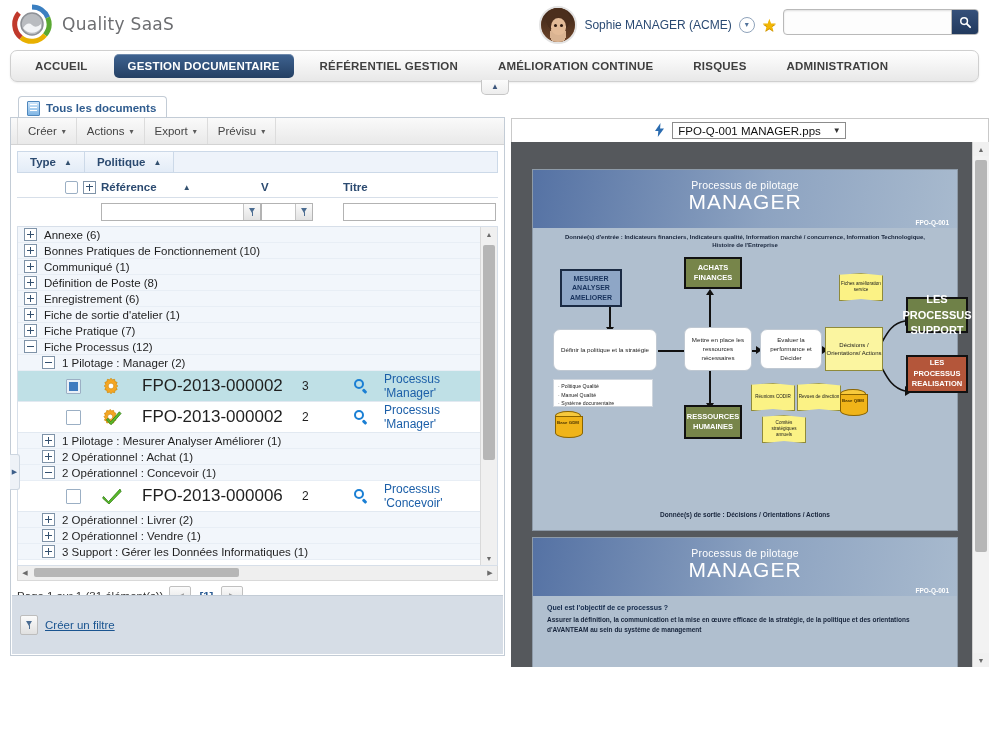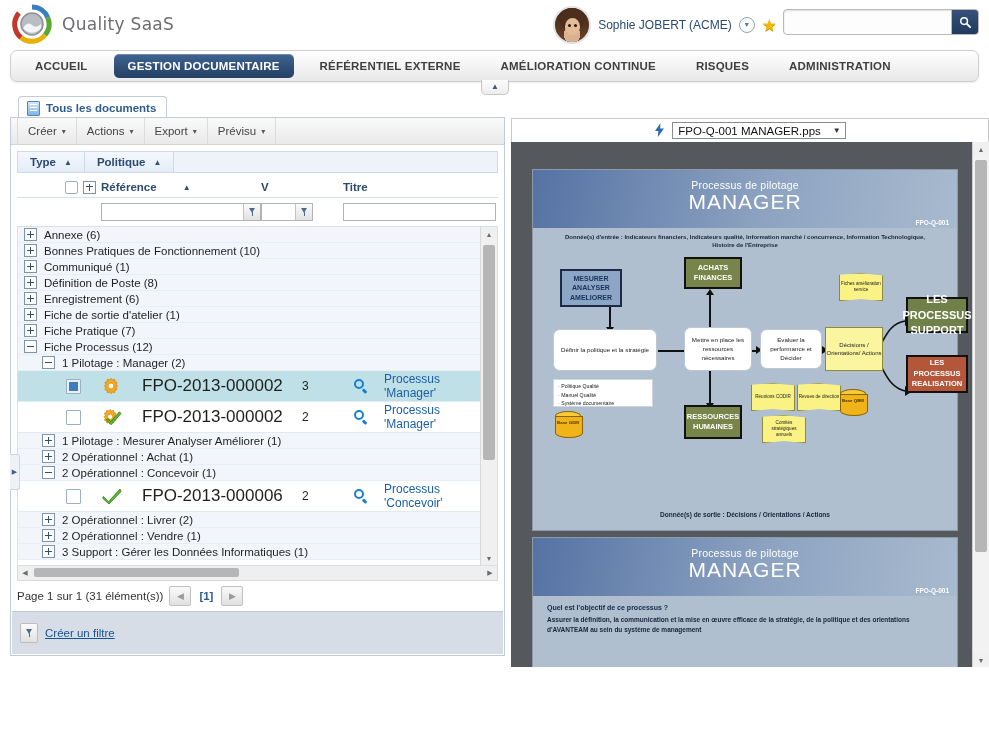--- a/index.html
+++ b/index.html
@@ -139,21 +139,21 @@
   .hs-arrow{position:absolute;top:0;bottom:0;width:14px;display:flex;align-items:center;justify-content:center;font-size:7px;color:#6b6b6b;}
   .hs-arrow.left{left:0;} .hs-arrow.right{right:0;}
   .hs-thumb{position:absolute;left:16px;top:2px;height:9px;width:205px;background:#b6b6b6;border-radius:2px;}
 
   .pager{margin:0 6px;height:30px;display:flex;align-items:center;gap:6px;font-size:11.5px;color:#333;}
   .pg-btn{width:20px;height:18px;background:linear-gradient(#fbfbfb,#e0e0e0);border:1px solid #c0c0c0;
     display:flex;align-items:center;justify-content:center;font-size:9px;color:#9a9a9a;cursor:pointer;border-radius:2px;}
   .pg-cur{font-weight:bold;color:#2b5c94;padding:0 2px;cursor:pointer;}
 
   .footer-filter{position:absolute;left:1px;right:1px;bottom:1px;height:26px;background:#d6dde6;
-    border-top:1px solid #c3ccd6;display:flex;align-items:center;gap:7px;padding:8px 8px;}
+    border-top:1px solid #c3ccd6;display:flex;align-items:center;gap:7px;padding:16px 8px;}
   .ff-btn{width:16px;height:18px;background:linear-gradient(#fbfbfb,#e0e0e0);border:1px solid #bdbdbd;
     display:flex;align-items:center;justify-content:center;border-radius:2px;cursor:pointer;}
   .ff-link{font-size:11.5px;color:#1a5490;text-decoration:underline;cursor:pointer;}
 
   
   .splitter{position:absolute;left:0;top:358px;width:9px;height:34px;background:#eef2f7;border:1px solid #cdd6e0;border-left:0;
     border-radius:0 3px 3px 0;display:flex;align-items:center;justify-content:center;cursor:ew-resize;z-index:7;}
   .splitter .g{font-size:7px;color:#4c6versus}
   .splitter .g{font-size:7px;color:#3d5f8a;}
 
@@ -227,40 +227,40 @@
       <span class="logo-text">Quality SaaS</span>
     </div>
 
     <div class="user-area">
       <span class="avatar">
         <span class="hair"></span>
           <span class="face"></span>
         <span class="eye l"></span>
           <span class="eye r"></span>
       </span>
-      <span class="user-name">Sophie JOBERT (ACME)</span>
+      <span class="user-name">Sophie MANAGER (ACME)</span>
       <span class="caret-circle">▾</span>
       <span class="star">★</span>
     </div>
 
     <div class="searchbox">
       <input type="text" value="" placeholder="" style="">
       <span class="search-btn">
         <svg width="13" height="13" viewBox="0 0 14 14">
             <circle cx="5.5" cy="5.5" r="3.6" fill="none" stroke="#fff" stroke-width="1.6"></circle>
             <line x1="8.2" y1="8.2" x2="12" y2="12" stroke="#fff" stroke-width="2" stroke-linecap="round"></line>
           </svg>
       </span>
     </div>
   </div>
 
   <div class="navbar">
     <div class="nav-item">ACCUEIL</div>
     <div class="nav-item active">GESTION DOCUMENTAIRE</div>
-    <div class="nav-item">RÉFÉRENTIEL EXTERNE</div>
+    <div class="nav-item">RÉFÉRENTIEL GESTION</div>
     <div class="nav-item">AMÉLIORATION CONTINUE</div>
     <div class="nav-item">RISQUES</div>
     <div class="nav-item">ADMINISTRATION</div>
   </div>
 
   <div class="collapse-widget">
     <span class="g">▲</span>
   </div>
 
   <div class="left-panel">

